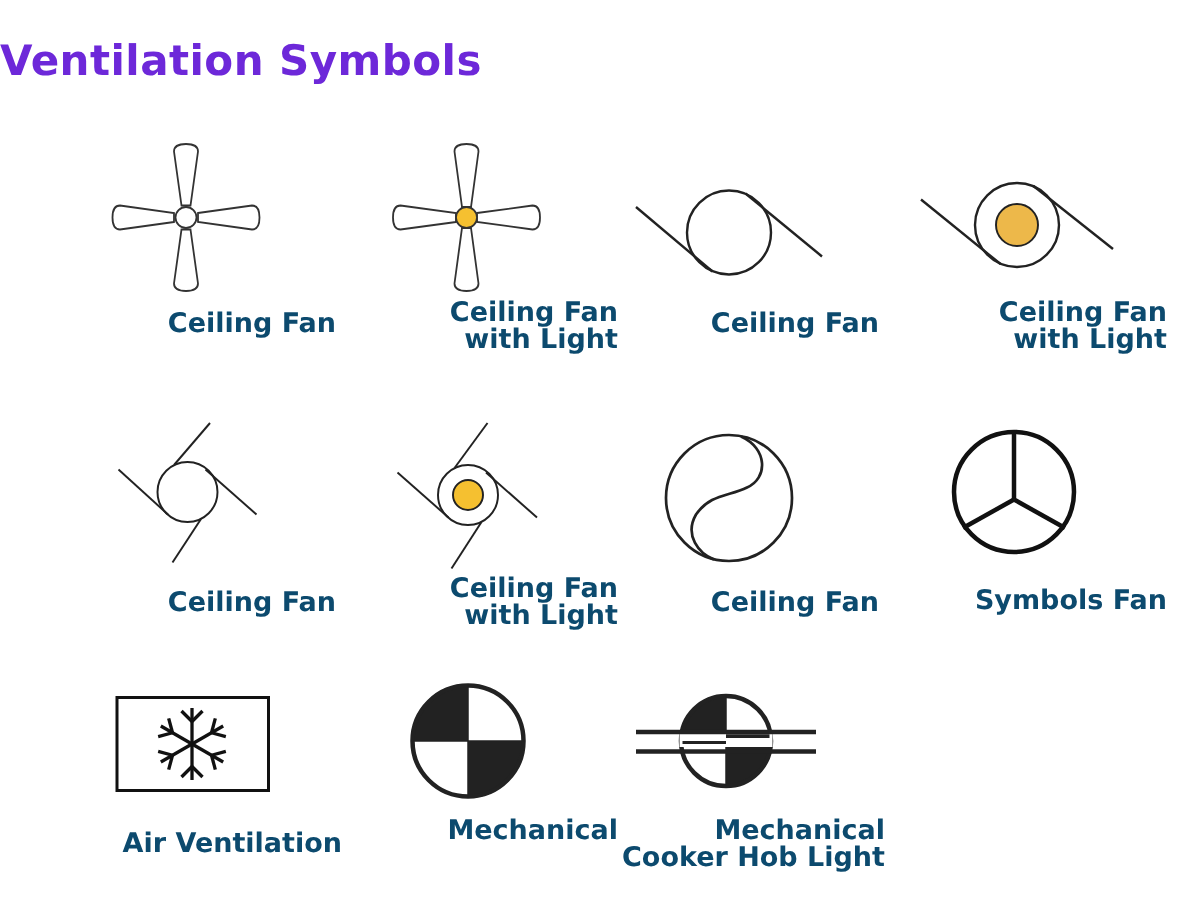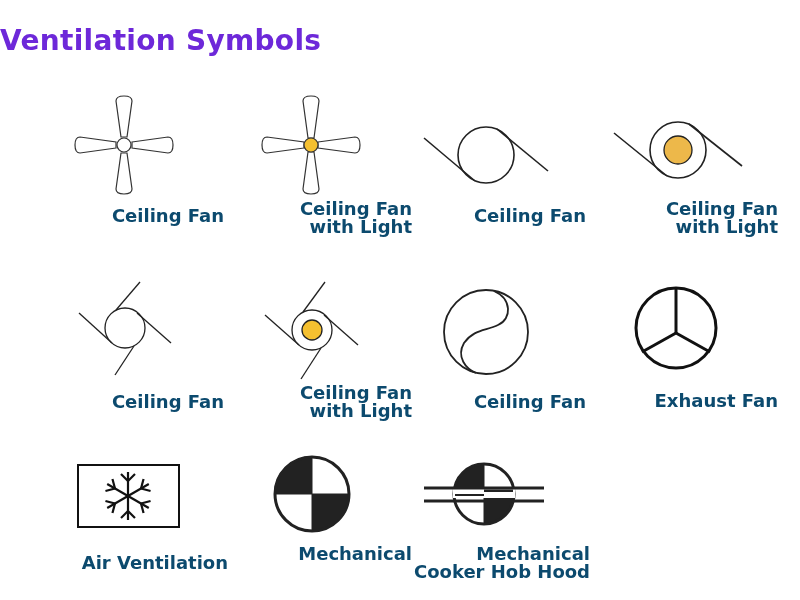--- a/index.html
+++ b/index.html
@@ -129,21 +129,21 @@
 <div class="cell" style="left:578px;top:275px;width:200px;height:150px;">
   <svg width="200" height="120">
     <g fill="none" stroke="#111" stroke-width="3">
       <circle cx="98" cy="53" r="40"></circle>
       <line x1="98" y1="13" x2="98" y2="58"></line>
       <line x1="98" y1="58" x2="64" y2="77"></line>
       <line x1="98" y1="58" x2="132" y2="77"></line>
     </g>
   </svg>
   <div class="label" style="left:0;top:117px;">
-    <div>Exhaust Fan</div>
+    <div>Symbols Fan</div>
   </div>
 </div>
 
 <div class="cell" style="left:28px;top:455px;width:200px;height:140px;">
   <svg width="200" height="90">
     <g fill="none" stroke="#111" stroke-width="2">
       <rect x="50" y="10" width="101" height="62"></rect>
       <g transform="translate(100,41)" stroke-width="2.2">
         <g id="arm">
           <line x1="0" y1="0" x2="0" y2="-24"></line>
@@ -207,15 +207,15 @@
       <line x1="0" y1="-30" x2="0" y2="30" stroke="#222" stroke-width="1"></line>
       <rect x="-31" y="-5" width="62" height="9" fill="#fff"></rect>
       <line x1="-60" y1="-6" x2="60" y2="-6" stroke="#222" stroke-width="3"></line>
       <line x1="-60" y1="7" x2="60" y2="7" stroke="#222" stroke-width="3"></line>
       <rect x="0" y="-4.5" width="29" height="2.5" fill="#222"></rect>
       <rect x="-29" y="0" width="29" height="2" fill="#222"></rect>
     </g>
   </svg>
   <div class="label" style="left:6px;top:95px;">
     <div>Mechanical</div>
-    <div>Cooker Hob Hood</div>
+    <div>Cooker Hob Light</div>
   </div>
 </div>
 
 </body></html>

